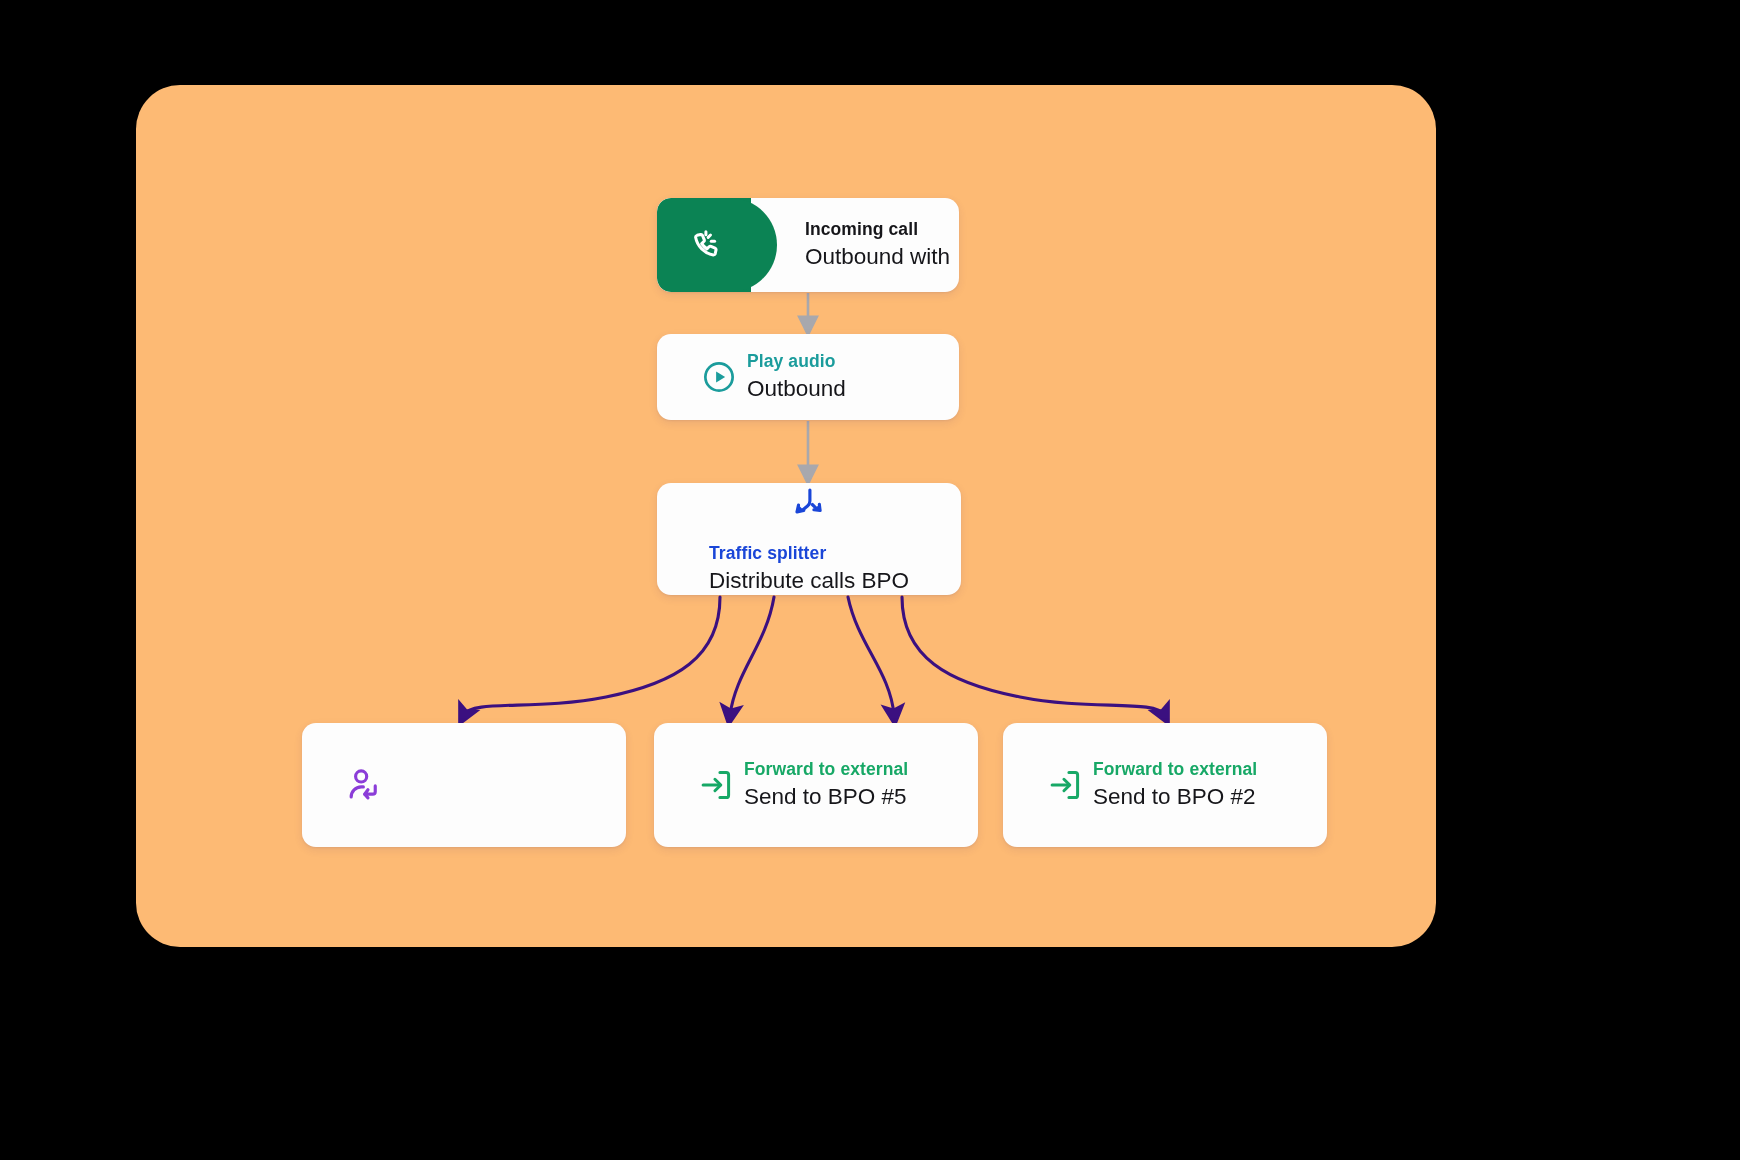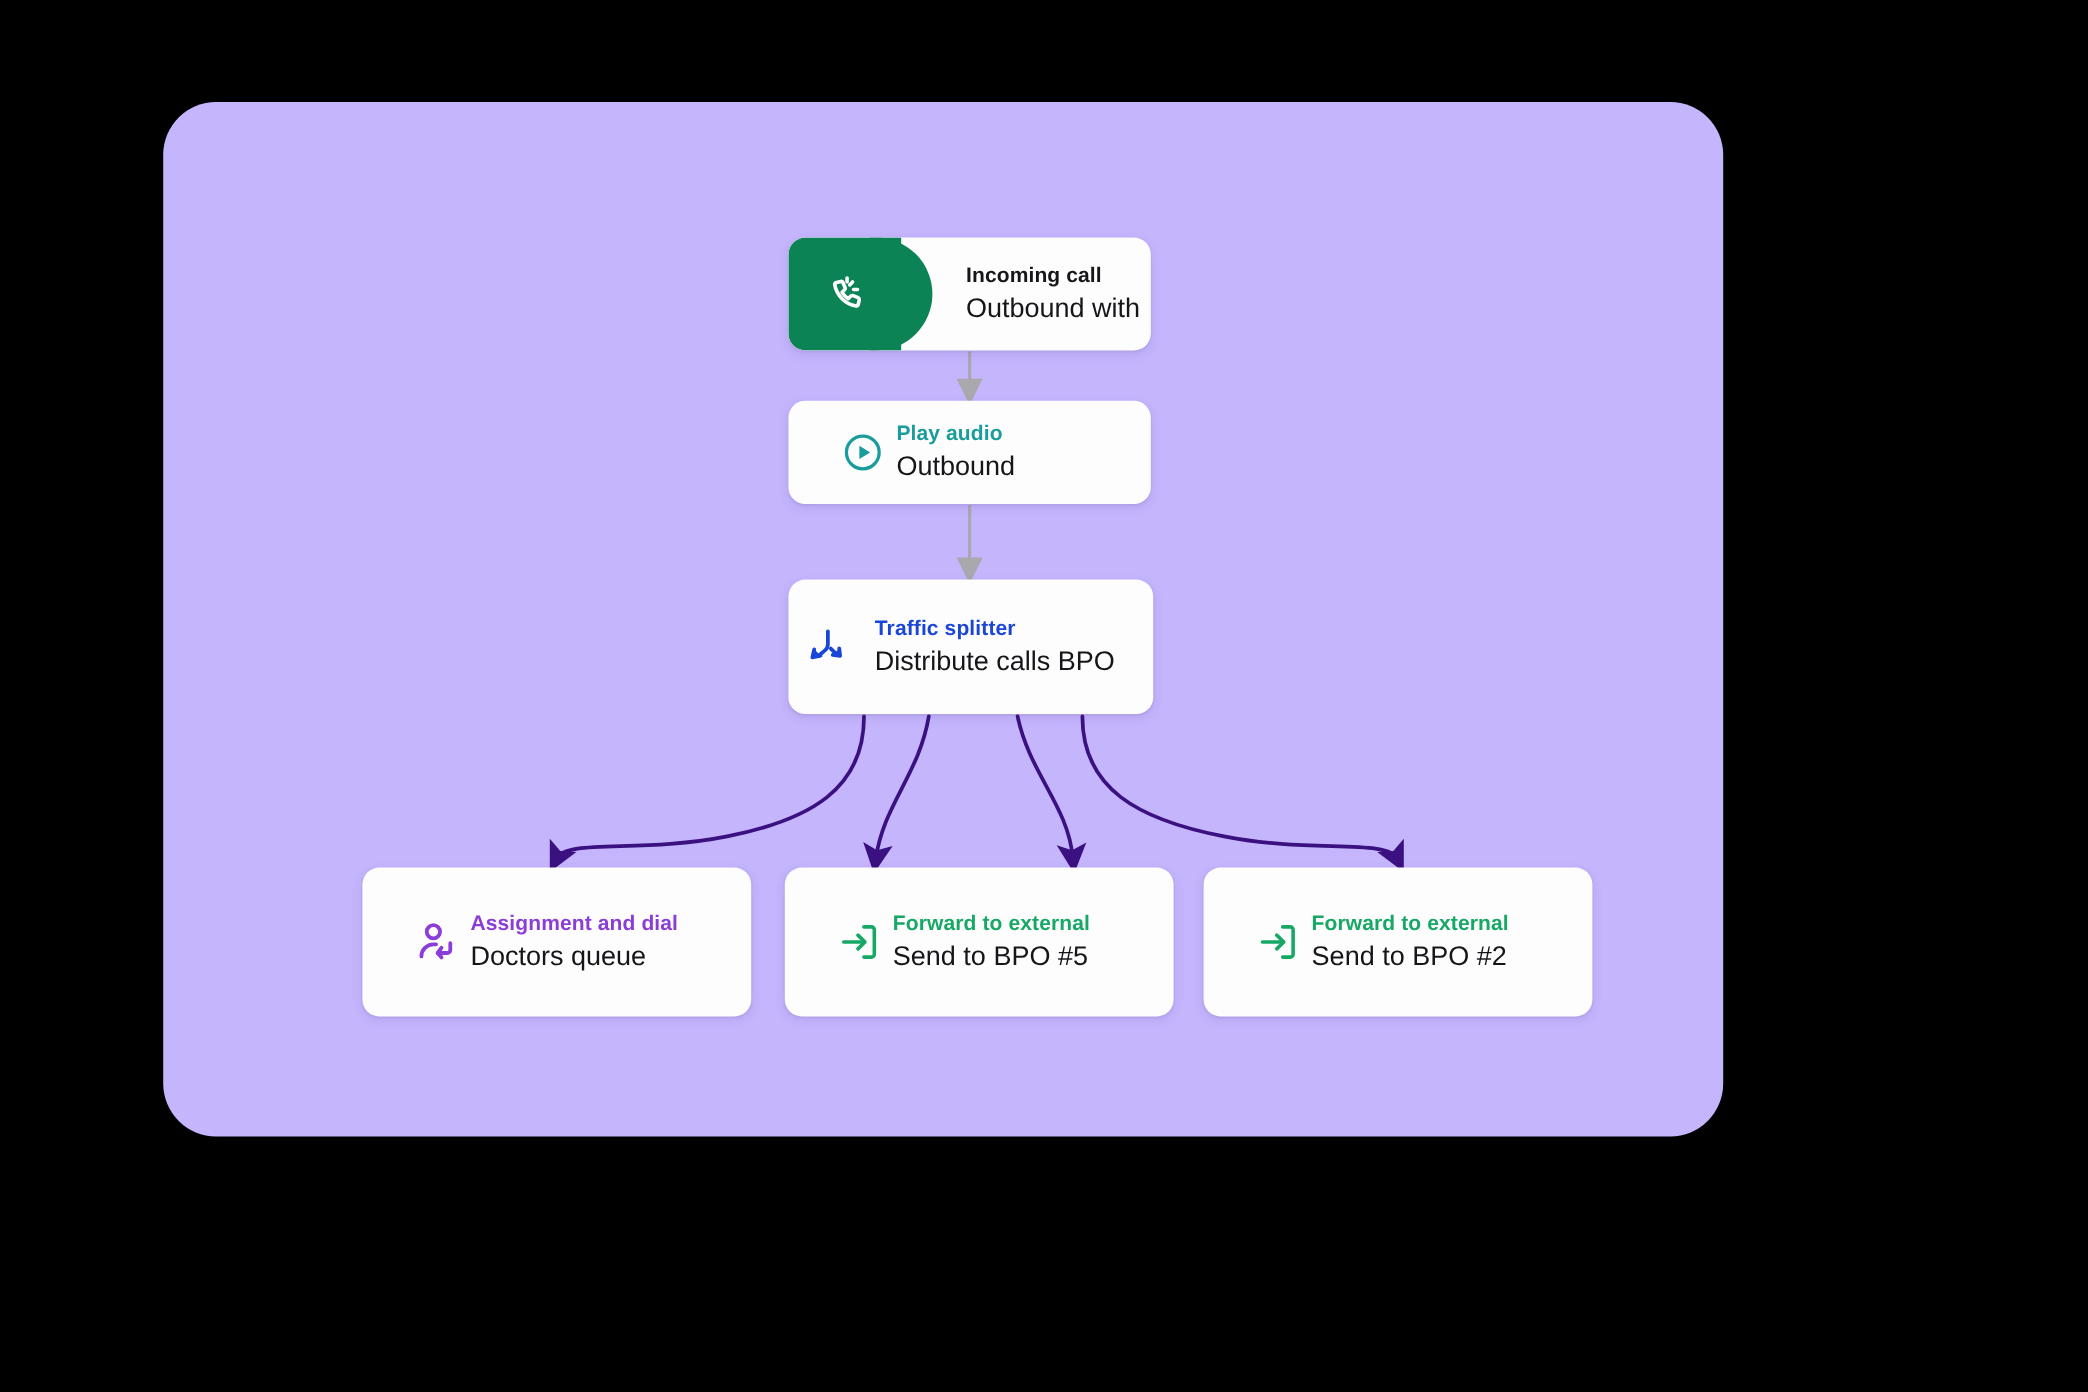--- a/index.html
+++ b/index.html
@@ -14,21 +14,21 @@
     position: relative;
     width: 1740px;
     height: 1160px;
   }
 
   
   #board {
     position: absolute;
     left: 136px; top: 85px;
     width: 1300px; height: 862px;
-    background: #c4b5fd;
+    background: #fdba74;
     border-radius: 44px;
   }
 
   
   #wires {
     position: absolute;
     left: 0; top: 0;
     width: 1300px; height: 862px;
     overflow: visible;
     pointer-events: none;
@@ -115,21 +115,21 @@
     left: 521px; top: 249px;
     width: 302px; height: 86px;
   }
   #node-audio .kicker { color: #1b9c9c; }
 
   
   #node-splitter {
     left: 521px; top: 398px;
     width: 304px; height: 112px;
   }
-  #node-splitter .card-body { gap: 20px; padding: 0 12px; }
+  #node-splitter .card-body { gap: 20px; padding: 0 24px; flex-direction: column; }
   #node-splitter .kicker { color: #1a46d8; }
 
   
   #node-doctors {
     left: 166px; top: 638px;
     width: 324px; height: 124px;
   }
   #node-doctors .kicker { color: #8b3dd8; }
 
   #node-bpo1 {
@@ -240,24 +240,20 @@
     <div class="card" id="node-doctors">
       <div class="card-body">
         <span class="icon-slot">
           <svg width="38" height="38" viewBox="0 0 24 24" fill="none" stroke="#8b3dd8" stroke-width="2.0" stroke-linecap="round" stroke-linejoin="round">
             <circle cx="10.2" cy="6.6" r="3.5"></circle>
             <path d="M3.9 19.6a6.4 6.4 0 0 1 6.3-6.4h1.4"></path>
             <path d="M19.1 12.6v3.6a1.6 1.6 0 0 1-1.6 1.6h-4.9"></path>
             <path d="M14.5 15.0l-2.1 2.8 2.1 2.3" fill="#8b3dd8" stroke="#8b3dd8"></path>
           </svg>
         </span>
-        <div class="text-col">
-          <span class="kicker">Assignment and dial</span>
-          <span class="title">Doctors queue</span>
-        </div>
       </div>
     </div>
 
     <div class="card" id="node-bpo1">
       <div class="card-body">
         <span class="icon-slot">
           <svg width="36" height="36" viewBox="0 0 24 24" fill="none" stroke="#17a866" stroke-width="2.0" stroke-linecap="round" stroke-linejoin="round">
             <path d="M14.6 3.6h4.2a1.6 1.6 0 0 1 1.6 1.6v13.6a1.6 1.6 0 0 1-1.6 1.6h-4.2"></path>
             <path d="M3.4 12h11.4"></path>
             <path d="M11.3 8.2l3.9 3.8-3.9 3.8"></path>

